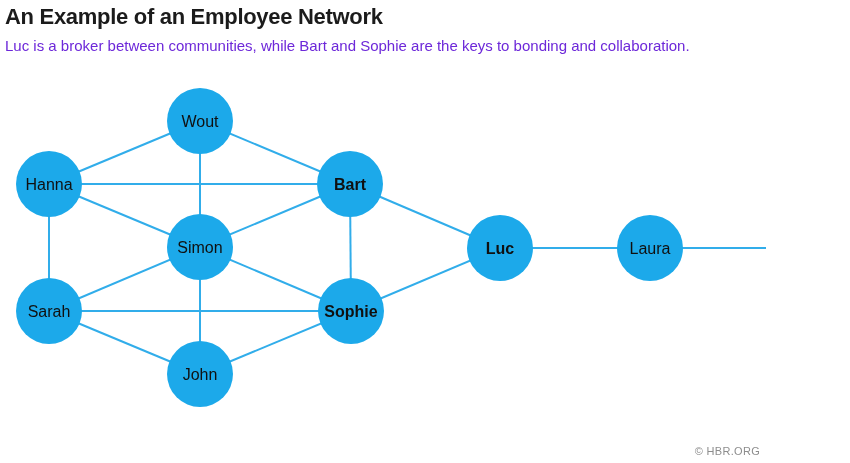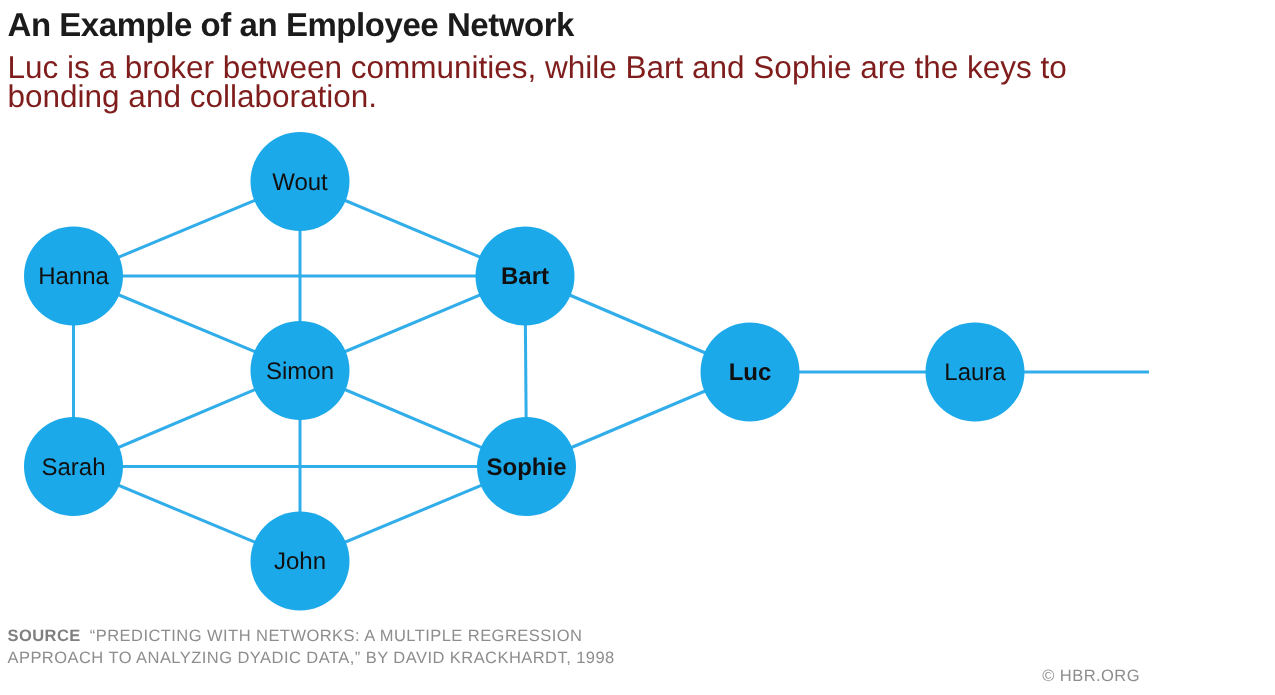--- a/index.html
+++ b/index.html
@@ -24,23 +24,23 @@
   .title {
     margin: 0;
     font-size: 22px;
     line-height: 26px;
     font-weight: 700;
     letter-spacing: -0.3px;
     color: #1b1b1b;
   }
   .subtitle {
     margin: 6px 0 0 0;
-    font-size: 21px;
+    font-size: 15px;
     line-height: 19px;
-    color: #7f1d1d;
+    color: #6d28d9;
   }
   #network-svg {
     position: absolute;
     left: 0;
     top: 0;
     width: 850px;
     height: 463px;
   }
   #network-svg line {
     stroke-width: 2px;
@@ -142,17 +142,16 @@
       <g>
         <circle cx="351" cy="311" r="33" fill="#1CA9EA"></circle>
         <text x="351" y="311" dy="0.35em" text-anchor="middle" fill="#101010" class="bold">Sophie</text>
       </g>
       <g>
         <circle cx="200" cy="374" r="33" fill="#1CA9EA"></circle>
         <text x="200" y="374" dy="0.35em" text-anchor="middle" fill="#101010">John</text>
       </g>
     </svg>
 
-  <p class="footer-source"><span class="source-label">SOURCE</span><span>“PREDICTING WITH NETWORKS: A MULTIPLE REGRESSION</span><br><span>APPROACH TO ANALYZING DYADIC DATA,” BY DAVID KRACKHARDT, 1998</span></p>
 
   <div class="footer-credit">© HBR.ORG</div>
 
 </div>
 
 </body></html>

